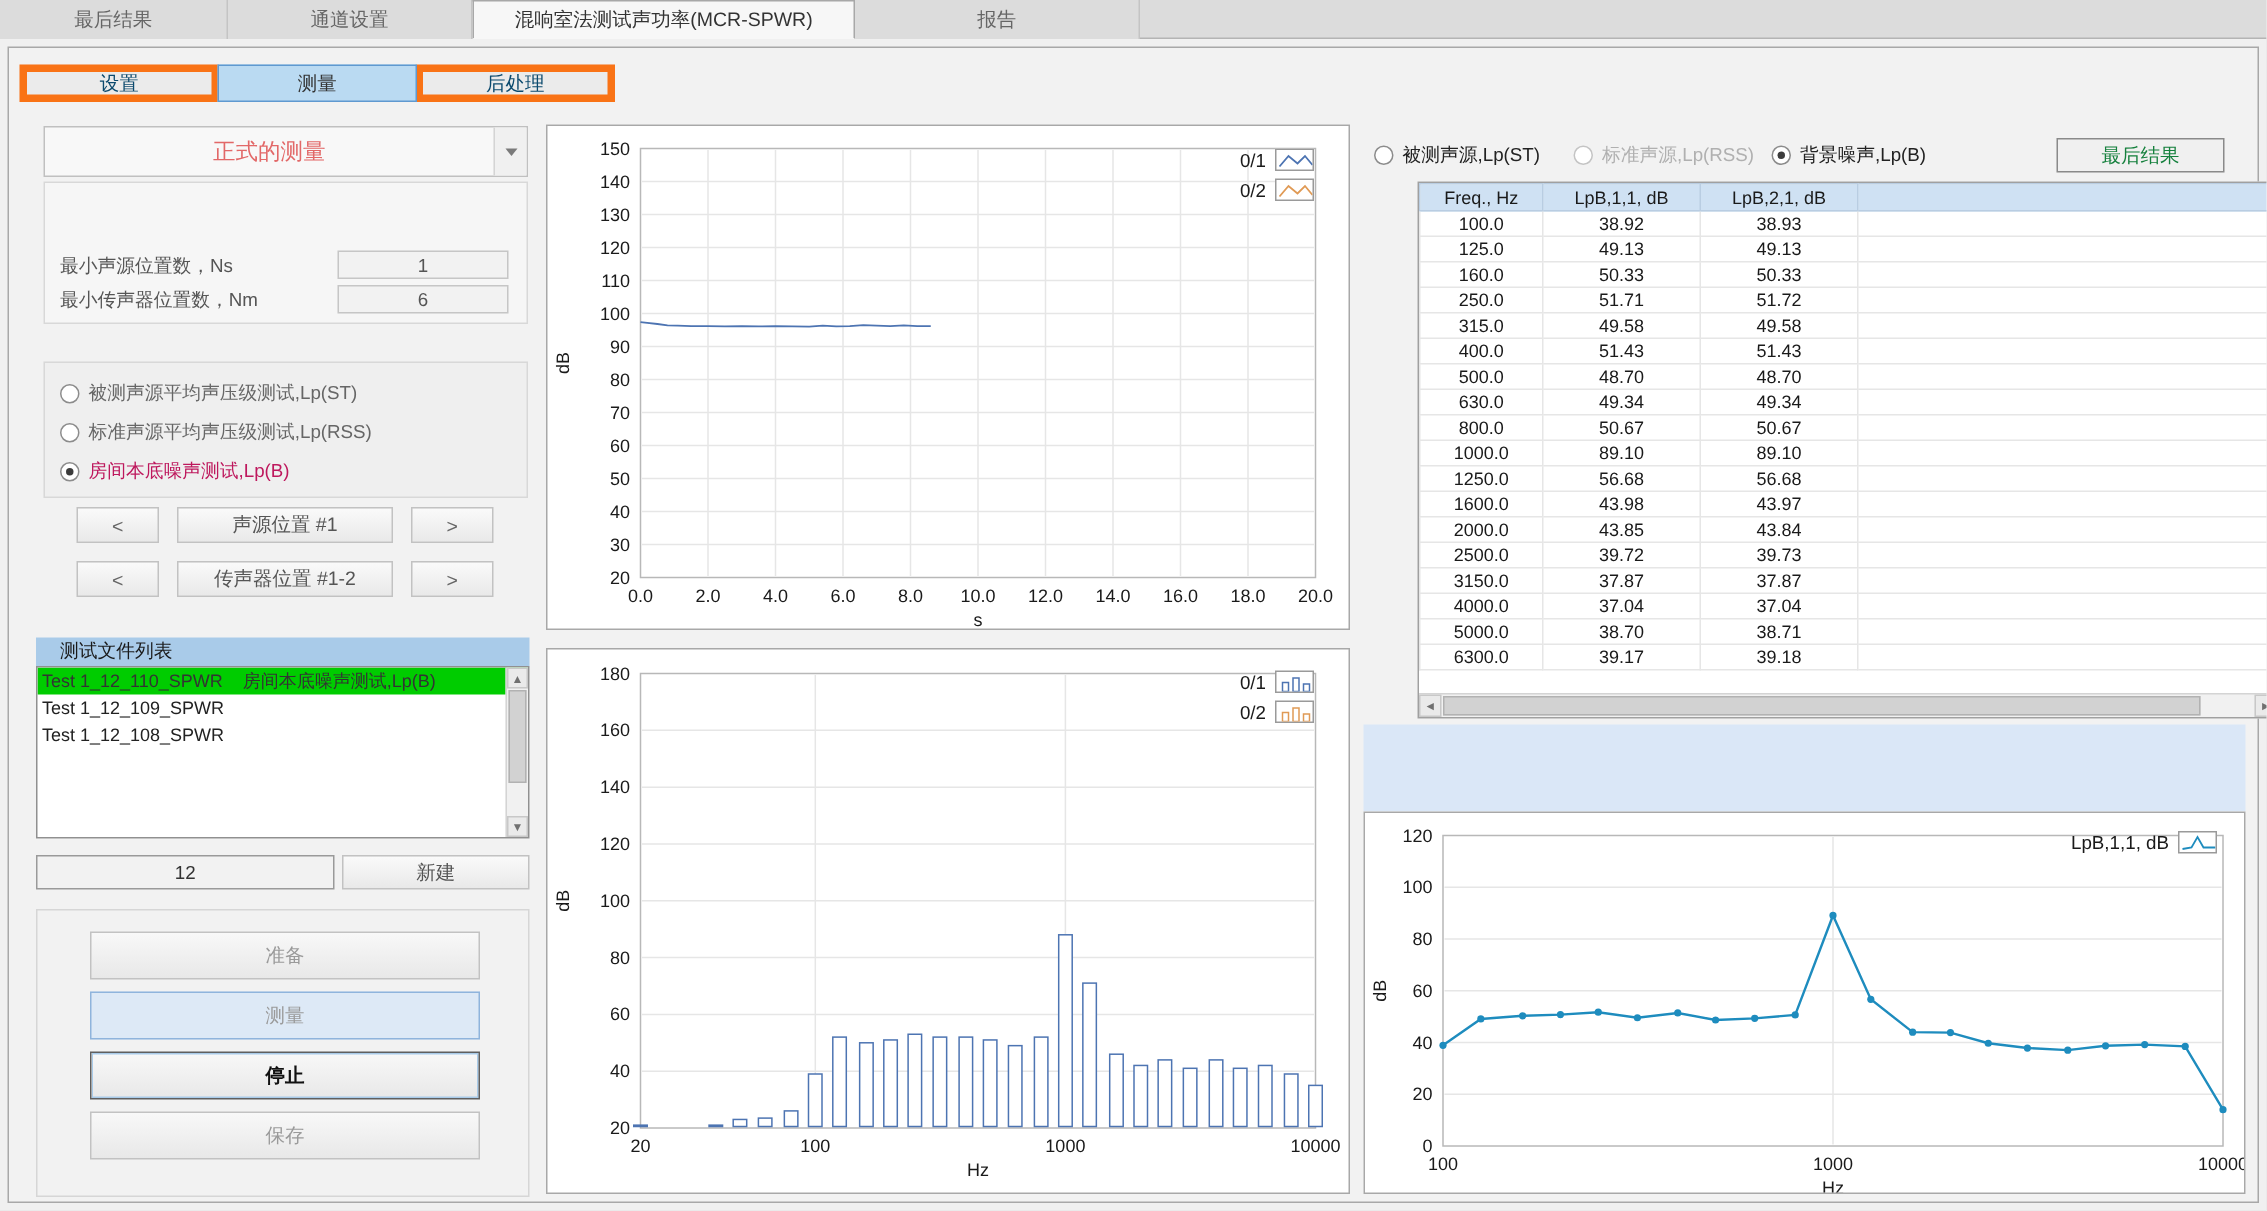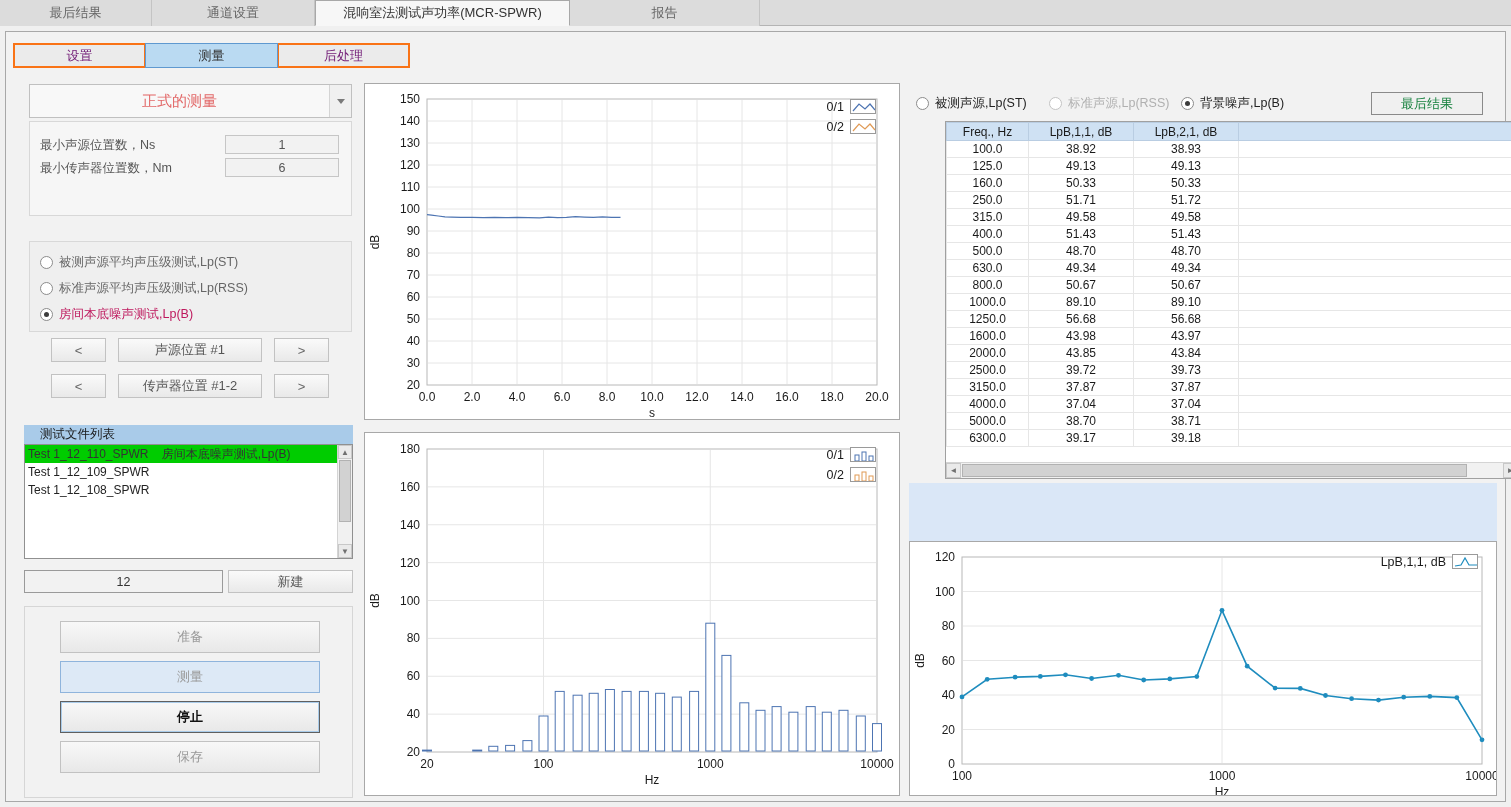--- a/index.html
+++ b/index.html
@@ -13,41 +13,41 @@
   .tab:nth-child(1){width:152px;}
   .tab:nth-child(2){width:163px;}
   .tab:nth-child(3){width:255px;}
   .tab:nth-child(4){width:190px;}
   .tab.active{background:#f7f7f7;color:#333;border-top:1px solid #a8a8a8;border-left:1px solid #a8a8a8;border-right:1px solid #a8a8a8;border-bottom:1px solid #f7f7f7;}
 
   .content{position:absolute;left:5px;top:31px;width:1501px;height:771px;background:#f2f2f2;border:1px solid #a8a8a8;}
 
   
   .subtabs{position:absolute;left:7px;top:11px;display:flex;}
-  .subtab{width:133px;height:25px;display:flex;align-items:center;justify-content:center;font-size:13px;color:#701a75;
-          background:#ebebeb;border:2px solid #f97316;margin-right:-1px;}
+  .subtab{width:133px;height:25px;display:flex;align-items:center;justify-content:center;font-size:13px;color:#0c4a6e;
+          background:#ebebeb;border:5px solid #f97316;margin-right:-1px;}
   .subtab.active{background:#badaf2;border:1px solid #5f99d0;color:#333;z-index:2;}
 
   
   .group{position:absolute;border:1px solid #d8d8d8;background:#f4f4f4;}
   .btn{position:absolute;display:flex;align-items:center;justify-content:center;font-size:13px;color:#666;
        background:linear-gradient(#fafafa,#e9e9e9);border:1px solid #c2c2c2;cursor:default;}
   .radio{width:13px;height:13px;border-radius:50%;border:1px solid #8c8c8c;background:#fff;display:inline-block;position:relative;flex:none;}
   .radio.checked::after{content:'';position:absolute;left:3px;top:3px;width:5px;height:5px;border-radius:50%;background:#3c3c3c;}
   .radio.disabled{border-color:#c4c4c4;}
   .radio-item{display:flex;align-items:center;gap:6px;font-size:12.5px;color:#666;position:absolute;white-space:nowrap;}
 
   
   .combo{position:absolute;left:23px;top:52px;width:323px;height:34px;background:#f8f8f8;border:1px solid #c0c0c0;display:flex;align-items:center;}
   .combo-text{flex:1;text-align:center;font-size:15px;}
   .combo-btn{width:22px;height:32px;border-left:1px solid #d4d4d4;background:#f0f0f0;display:flex;align-items:center;justify-content:center;}
   .chev{width:0;height:0;border-left:4px solid transparent;border-right:4px solid transparent;border-top:5px solid #7a7a7a;}
 
   .param-group{left:23px;top:89px;width:323px;height:95px;background:#f6f6f6;}
-  .param-row{position:absolute;left:0;width:100%;height:20px;}
+  .param-row{position:absolute;left:0;width:100%;height:20px;margin-top:32px;}
   .param-label{position:absolute;left:10px;top:3px;font-size:12.5px;color:#555;}
   .param-input{position:absolute;right:12px;top:1px;width:114px;height:19px;background:#f2f2f2;border:1px solid #c6c6c6;
                font-size:12.5px;color:#555;display:flex;align-items:center;justify-content:center;}
 
   .radio-group{left:23px;top:209px;width:323px;height:91px;background:#efefef;}
 
   .navbtn{height:24px;}
   .file-title{position:absolute;left:18px;top:393px;width:329px;height:19px;background:#a9cbe9;color:#1a1a1a;
               font-size:12.5px;line-height:19px;padding-left:16px;}
   .file-list{position:absolute;left:18px;top:412px;width:329px;height:115px;background:#ffffff;border:1px solid #909090;overflow:hidden;}

